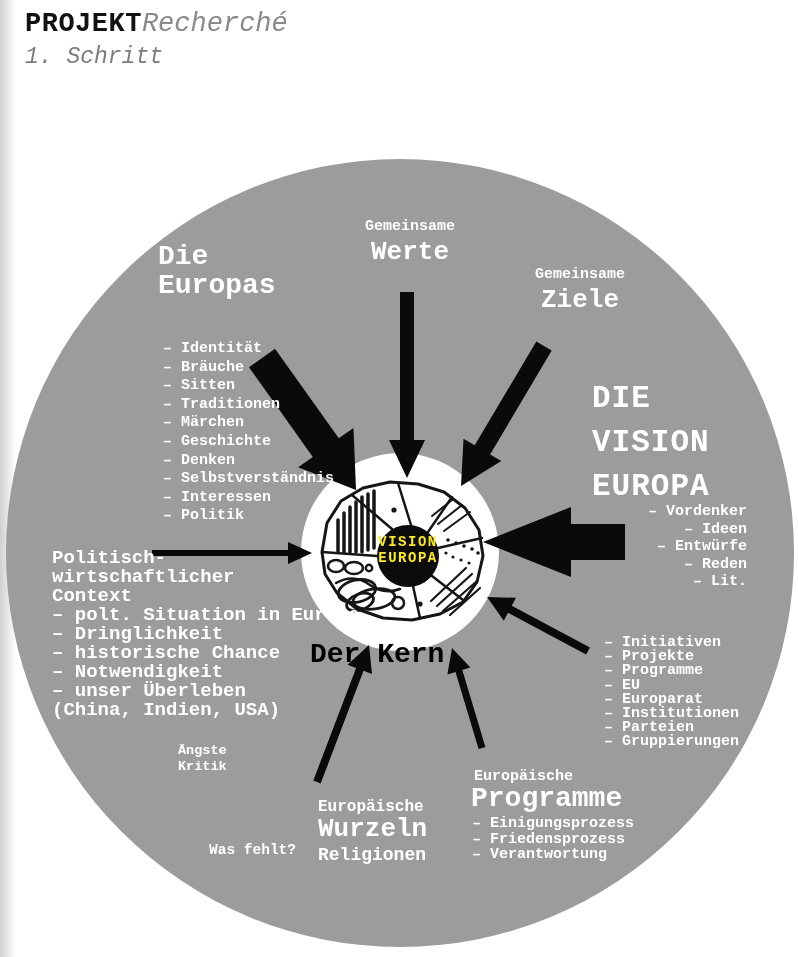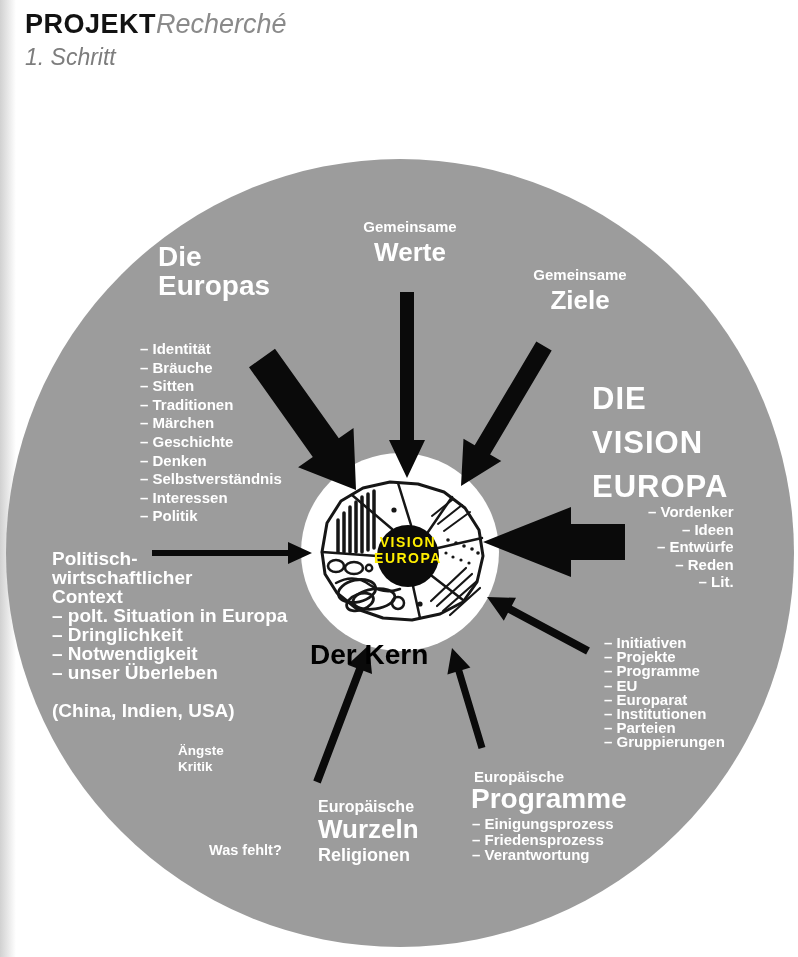--- a/index.html
+++ b/index.html
@@ -1,17 +1,17 @@
 <!DOCTYPE html>
 <html><head>
 <meta charset="utf-8">
 <style>
   html,body{margin:0;padding:0;background:#fff;}
   .canvas{position:relative;width:798px;height:957px;background:#ffffff;overflow:hidden;
-          font-family:Liberation Sans, sans-serif;}
+          font-family:Liberation Mono, monospace;}
   .edge{position:absolute;left:0;top:0;width:16px;height:100%;
         background:linear-gradient(to right,rgba(140,140,140,.40),rgba(255,255,255,0));}
   .hdr{position:absolute;left:25px;top:9px;font-size:27px;white-space:nowrap;}
   .hdr-bold{font-weight:bold;color:#121212;letter-spacing:.5px;}
   .hdr-ital{font-style:italic;color:#8a8a8a;}
   .hdr-sub{position:absolute;left:25px;top:44px;font-size:23px;font-style:italic;color:#7d7d7d;}
   .gfx{position:absolute;left:0;top:0;}
   .blk{position:absolute;color:#ffffff;font-weight:bold;}
   .ctr{text-align:center;}
   .t28 div{font-size:28px;line-height:29px;}
@@ -91,21 +91,21 @@
       <polygon points="320.7,783.4 363.5,670.7 372,673.9 369,645 347.6,664.7 356.1,667.9 313.3,780.6"></polygon>
       <polygon points="485.4,747 462.3,670 470.4,667.6 452,648 447.4,674.4 455.5,672 478.6,749"></polygon>
       <polygon points="589.9,647.5 511.8,605.8 516,597.8 487,597 503.8,620.8 508,612.8 586.1,654.5"></polygon>
     </g>
   </svg>
 
   <div class="blk t28" style="left:158px;top:242px;">
       <div>Die</div>
       <div>Europas</div>
     </div>
-  <div class="blk li15" style="left:140px;top:340px;">
+  <div class="blk li15" style="left:163px;top:340px;">
       <div>– Identität</div>
       <div>– Bräuche</div>
       <div>– Sitten</div>
       <div>– Traditionen</div>
       <div>– Märchen</div>
       <div>– Geschichte</div>
       <div>– Denken</div>
       <div>– Selbstverständnis</div>
       <div>– Interessen</div>
       <div>– Politik</div>
@@ -131,20 +131,21 @@
     </div>
 
   <div class="blk ctx" style="left:52px;top:549px;">
       <div>Politisch-</div>
       <div>wirtschaftlicher</div>
       <div>Context</div>
     </div>
   <div class="blk ctx" style="left:52px;top:606px;">
       <div>– polt. Situation in Europa</div>
       <div>– Dringlichkeit</div>
+      <div>– historische Chance</div>
       <div>– Notwendigkeit</div>
       <div>– unser Überleben</div>
     </div>
   <div class="blk ctx" style="left:52px;top:701px;">(China, Indien, USA)</div>
 
   <div class="blk a13" style="left:178px;top:743px;">
       <div>Ängste</div>
       <div>Kritik</div>
     </div>
   <div class="blk wf14" style="left:209px;top:796px;margin-top:46px;">Was fehlt?</div>

